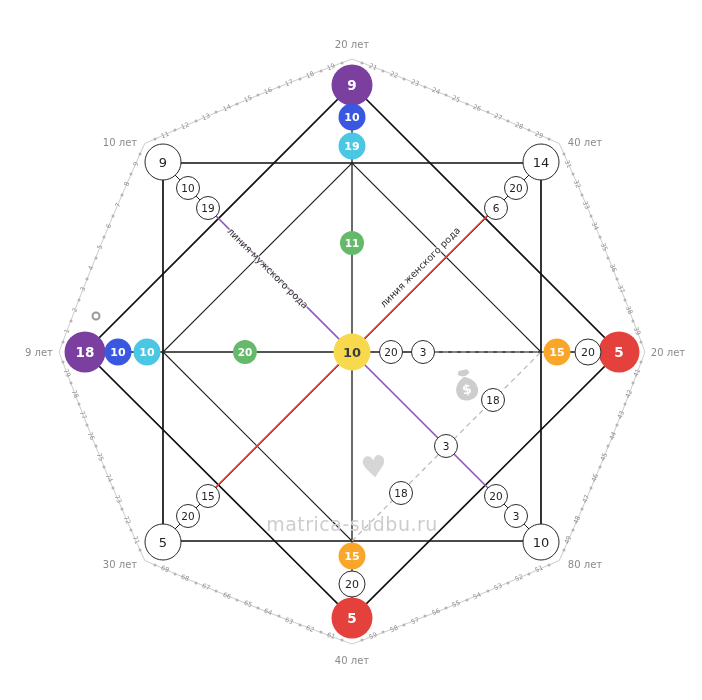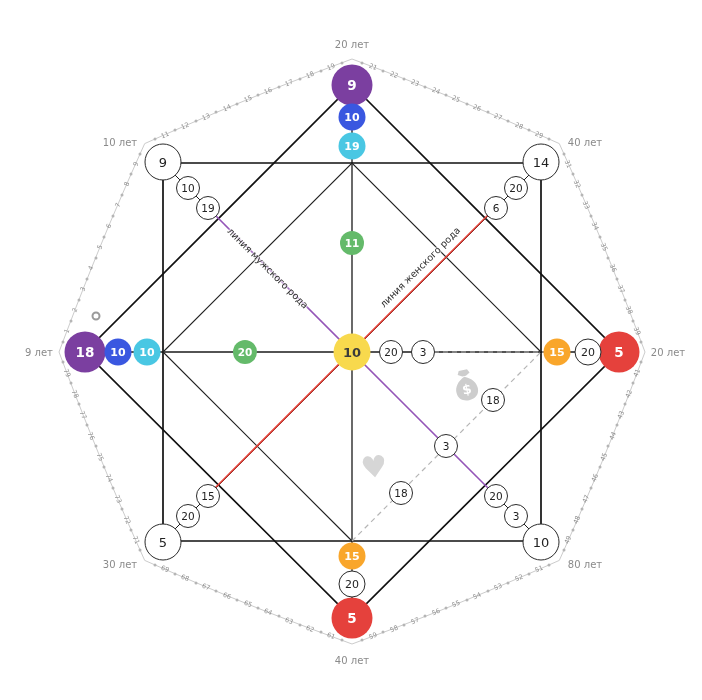--- a/index.html
+++ b/index.html
@@ -210,20 +210,21 @@
       <span class="tick-dot" style="left: 122.034px; top: 509.171px;"></span>
       <span class="tick-dot" style="left: 113.121px; top: 488.392px;"></span>
       <span class="tick-dot" style="left: 104.336px; top: 467.488px;"></span>
       <span class="tick-dot" style="left: 95.7052px; top: 446.494px;"></span>
       <span class="tick-dot" style="left: 87.2463px; top: 425.451px;"></span>
       <span class="tick-dot" style="left: 78.966px; top: 404.4px;"></span>
       <span class="tick-dot" style="left: 70.8605px; top: 383.385px;"></span>
       <span class="tick-dot" style="left: 62.9169px; top: 362.438px;"></span>
     </div>
 
+  <div class="watermark" style="left:352px;top:524px">matrica-sudbu.ru</div>
 
   <div class="icon heart" style="left:374px;top:467px">
     <span>♥</span>
   </div>
   <svg class="icon money" style="left:466px;top:385px" width="30" height="34" viewBox="0 0 24 28">
     <path d="M8.5 1.5 L15.5 1.5 L17 4.5 L13.5 6.5 L10.5 6.5 L7 4.5 Z" fill="#cdcdcd"></path>
     <path d="M12 7 C6 9.5 3 14 3 18.5 C3 24.5 7.5 26.8 12 26.8 C16.5 26.8 21 24.5 21 18.5 C21 14 18 9.5 12 7 Z" fill="#cdcdcd"></path>
     <text x="12" y="21.5" text-anchor="middle" font-size="11" font-weight="bold" fill="#ffffff">$</text>
   </svg>
   <div class="icon ring" style="left:96px;top:316px"></div>

